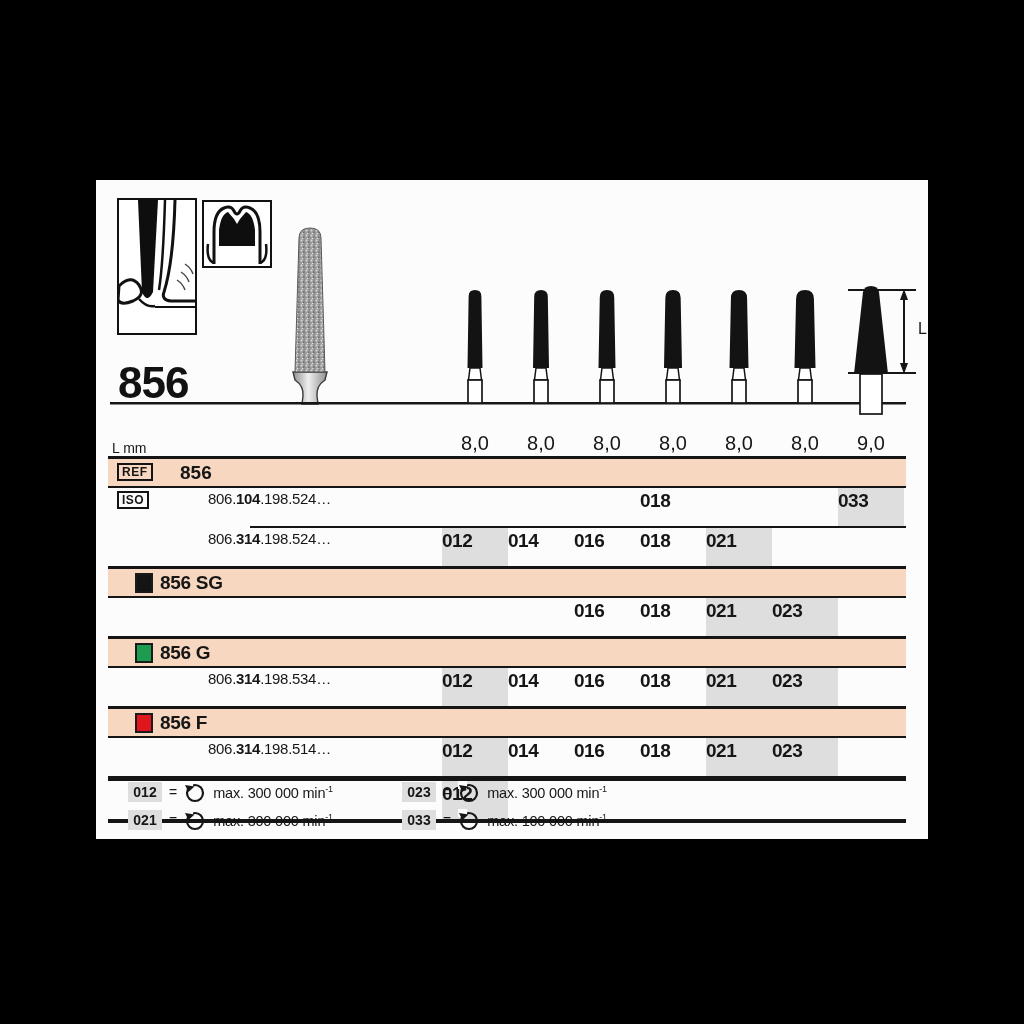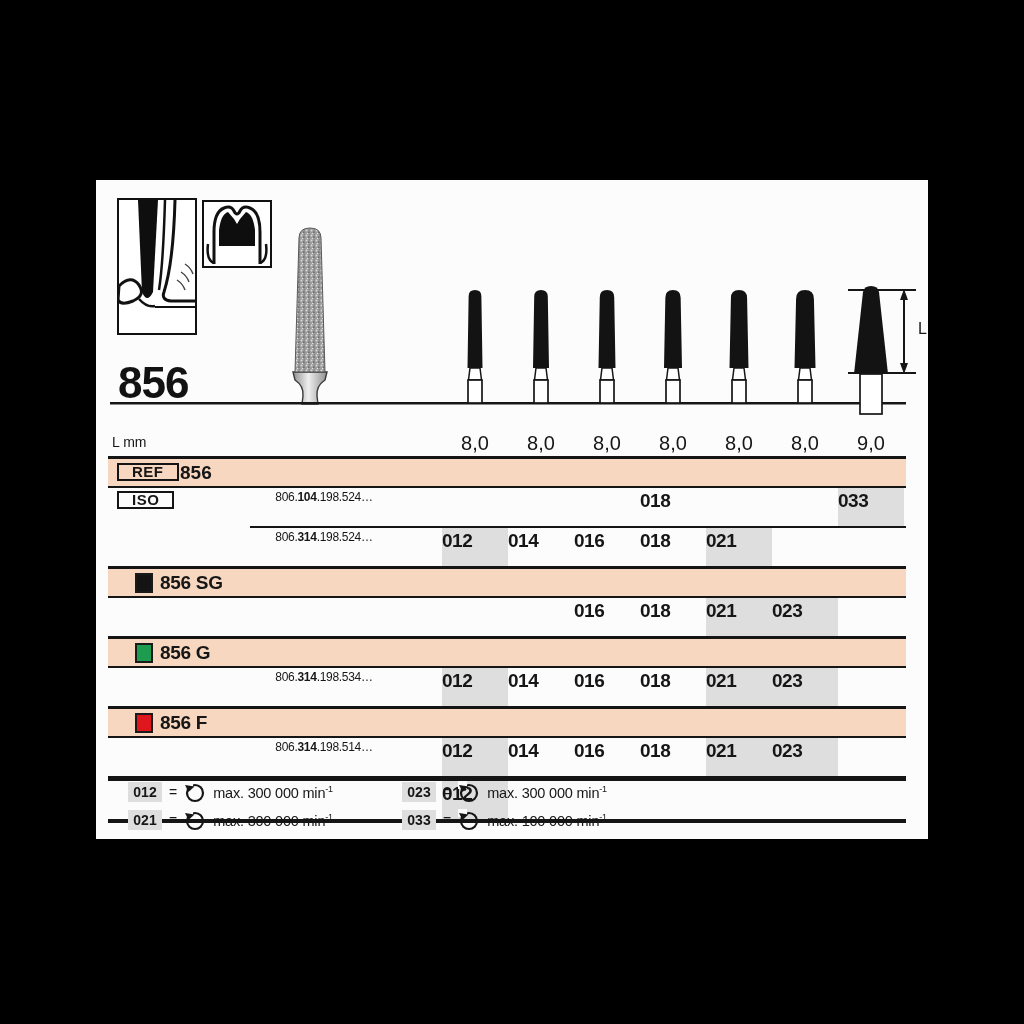--- a/index.html
+++ b/index.html
@@ -14,40 +14,40 @@
 
   .bigbur{position:absolute;left:184px;top:44px;width:64px;height:184px;}
   .burs{position:absolute;left:0;top:0;width:832px;height:240px;}
 
   .title{position:absolute;left:22px;top:178px;font-size:44px;font-weight:700;
          letter-spacing:-1px;color:#121212;}
 
   .dimlabel{position:absolute;left:822px;top:140px;font-size:16px;font-weight:400;}
 
   
-  .lmm-label{position:absolute;left:16px;top:254px;font-size:14px;}
+  .lmm-label{position:absolute;left:16px;top:260px;font-size:14px;}
   .lenval{position:absolute;top:252px;width:66px;text-align:center;font-size:20px;}
 
   
   .table{position:absolute;left:12px;top:276px;width:798px;}
   .rule-thick{height:3px;background:#151515;}
   .rule-thick.last{height:4px;}
   .rule-thin{height:2px;background:#151515;}
   .rule-part{height:2px;background:#151515;margin-left:142px;}
   .band{height:27px;background:#f7d7c0;position:relative;}
   .trow{height:38px;position:relative;background:transparent;}
 
-  .tag{position:absolute;left:9px;top:4px;border:2px solid #141414;font-size:15px;
-       font-weight:700;padding:0 13px;line-height:14px;letter-spacing:0.5px;background:transparent;}
+  .tag{position:absolute;left:9px;top:4px;border:2px solid #141414;font-size:12px;
+       font-weight:700;padding:0 3px;line-height:14px;letter-spacing:0.5px;background:transparent;}
   .refval{position:absolute;left:72px;top:3px;font-size:19px;font-weight:700;}
 
   .sq{position:absolute;left:27px;top:4px;width:14px;height:16px;border:2px solid #1a1a1a;}
   .vname{position:absolute;left:52px;top:3px;font-size:19px;font-weight:700;letter-spacing:-0.3px;text-align:right;}
 
-  .code{position:absolute;left:100px;top:2px;width:232px;text-align:center;font-size:12px;
+  .code{position:absolute;left:100px;top:2px;width:232px;text-align:left;font-size:15px;
         letter-spacing:-0.3px;white-space:nowrap;}
   .code b{font-weight:700;}
   .cell{position:absolute;top:0;height:100%;width:66px;text-align:left;font-size:19px;
         font-weight:700;line-height:26px;letter-spacing:-0.5px;}
   .c1{left:334px}.c2{left:400px}.c3{left:466px}.c4{left:532px}.c5{left:598px}.c6{left:664px}.c7{left:730px}
   .hl{background:#dedede;}
 
   
   .leg{position:absolute;height:24px;display:flex;align-items:center;gap:7px;}
   .chip{display:inline-block;min-width:34px;height:20px;background:#dedede;text-align:center;

